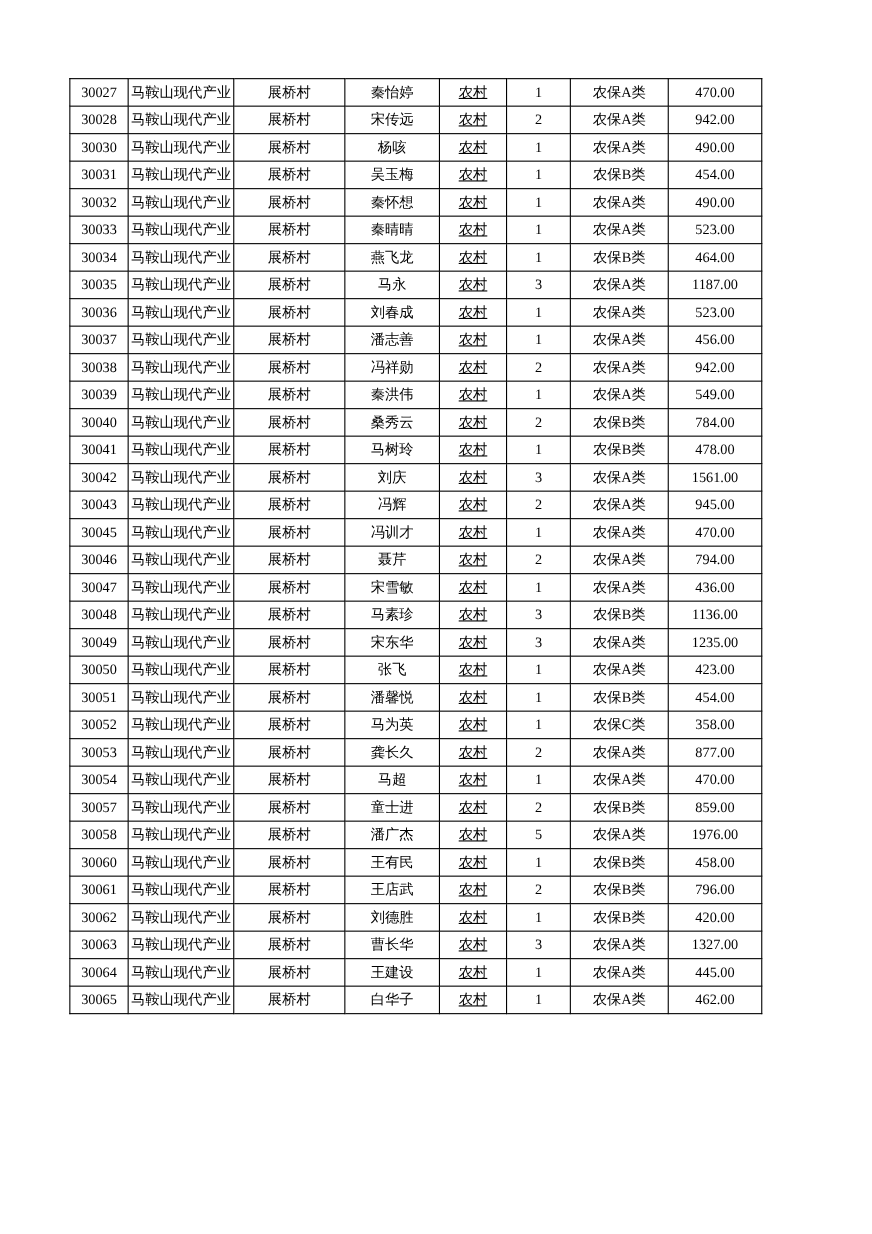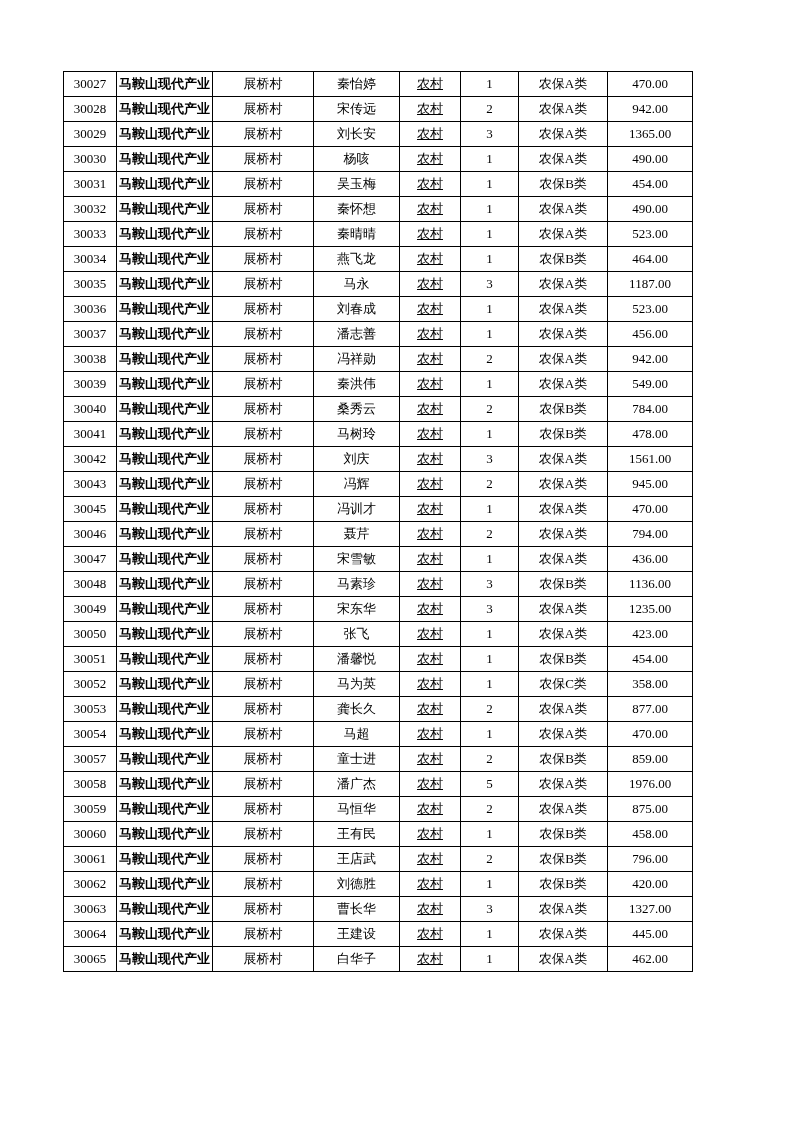--- a/index.html
+++ b/index.html
@@ -31,21 +31,21 @@
     font-size: 13px;
     color: #000000;
     text-align: center;
     vertical-align: middle;
     overflow: hidden;
     white-space: nowrap;
   }
   td.col-id { width: 52px; }
   td.col-park {
     width: 95px;
-    font-weight: bold;
+    font-weight: normal;
     text-align: left;
     margin-top: 28px;
   }
   td.col-village { width: 100px; }
   td.col-name { width: 85px; }
   td.col-type { width: 60px; text-decoration: underline; }
   td.col-count { width: 57px; }
   td.col-category { width: 88px; }
   td.col-amount { width: 84px; }
 </style>
@@ -69,30 +69,20 @@
     <td class="col-id">30028</td>
     <td class="col-park">马鞍山现代产业</td>
     <td class="col-village">展桥村</td>
     <td class="col-name">宋传远</td>
     <td class="col-type">农村</td>
     <td class="col-count">2</td>
     <td class="col-category">农保A类</td>
     <td class="col-amount">942.00</td>
   </tr>
         <tr>
-    <td class="col-id">30029</td>
-    <td class="col-park">马鞍山现代产业</td>
-    <td class="col-village">展桥村</td>
-    <td class="col-name">刘长安</td>
-    <td class="col-type">农村</td>
-    <td class="col-count">3</td>
-    <td class="col-category">农保A类</td>
-    <td class="col-amount">1365.00</td>
-  </tr>
-        <tr>
     <td class="col-id">30030</td>
     <td class="col-park">马鞍山现代产业</td>
     <td class="col-village">展桥村</td>
     <td class="col-name">杨咳</td>
     <td class="col-type">农村</td>
     <td class="col-count">1</td>
     <td class="col-category">农保A类</td>
     <td class="col-amount">490.00</td>
   </tr>
         <tr>
@@ -337,30 +327,20 @@
   </tr>
         <tr>
     <td class="col-id">30058</td>
     <td class="col-park">马鞍山现代产业</td>
     <td class="col-village">展桥村</td>
     <td class="col-name">潘广杰</td>
     <td class="col-type">农村</td>
     <td class="col-count">5</td>
     <td class="col-category">农保A类</td>
     <td class="col-amount">1976.00</td>
-  </tr>
-        <tr>
-    <td class="col-id">30059</td>
-    <td class="col-park">马鞍山现代产业</td>
-    <td class="col-village">展桥村</td>
-    <td class="col-name">马恒华</td>
-    <td class="col-type">农村</td>
-    <td class="col-count">2</td>
-    <td class="col-category">农保A类</td>
-    <td class="col-amount">875.00</td>
   </tr>
         <tr>
     <td class="col-id">30060</td>
     <td class="col-park">马鞍山现代产业</td>
     <td class="col-village">展桥村</td>
     <td class="col-name">王有民</td>
     <td class="col-type">农村</td>
     <td class="col-count">1</td>
     <td class="col-category">农保B类</td>
     <td class="col-amount">458.00</td>

